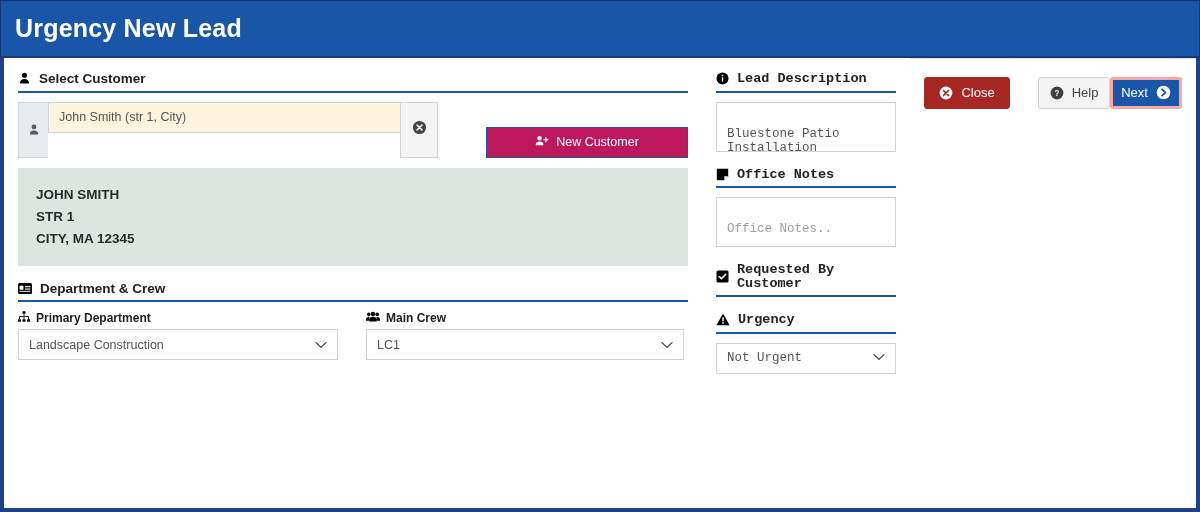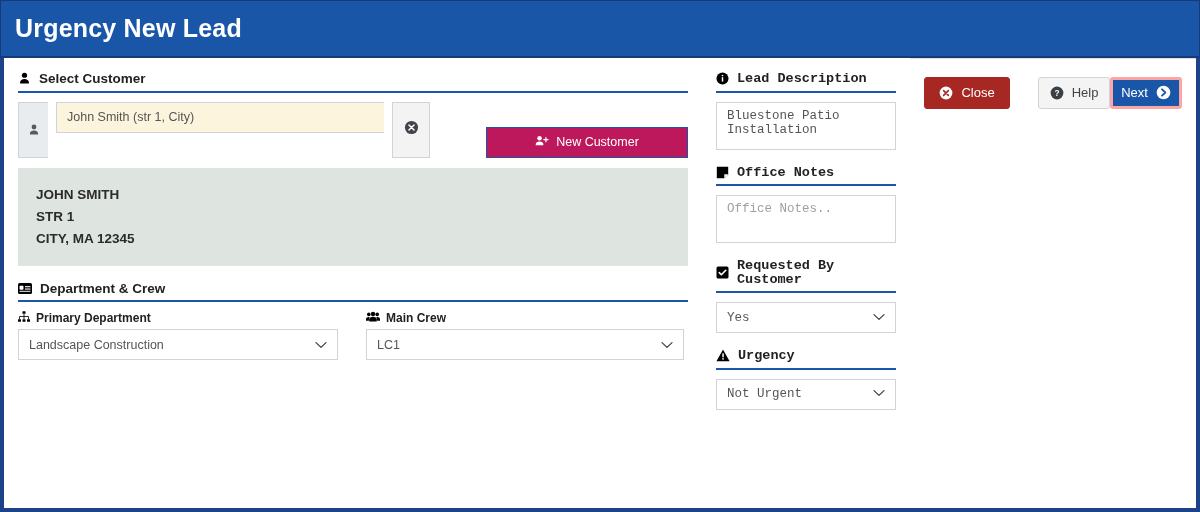--- a/index.html
+++ b/index.html
@@ -58,21 +58,21 @@
     border-bottom: 2px solid #1a56a8;
     margin-bottom: 9px;
   }
   .section-head .ico { display: flex; align-items: center; color: #000; }
   .section-title {
     font-size: 13.5px; font-weight: bold; color: #222;
     line-height: 1;
   }
 
   
-  .input-group { display: flex; align-items: stretch; gap: 8px; }
+  .input-group { display: flex; align-items: stretch; gap: 0; }
   .ig-prepend {
     width: 30px; min-height: 31px;
     background: #e9ecef;
     border: 1px solid #ced4da;
     border-right: none;
     display: flex; align-items: center; justify-content: center;
     color: #545b62;
   }
   .ig-input {
     flex: 1 1 auto;
@@ -147,21 +147,21 @@
     color: #444;
   }
 
   
   .rblock { margin-bottom: 16px; font-family: Liberation Mono, monospace; }
   .rblock:last-child { margin-bottom: 0; }
   .textarea {
     border: 1px solid #ced4da;
     background: #fff;
     height: 48px;
-    padding: 6px 10px;
+    padding: 24px 10px;
     font-size: 12.5px;
     color: #555;
     cursor: text;
     margin-top: 8px;
   }
   .textarea.placeholder { color: #a0a0a0; }
   .select.full { width: 100%; }
 
   
   .footer {
@@ -341,28 +341,20 @@
         <div class="rblock">
           <div class="section-head">
             <span class="ico">
               <svg width="13" height="13" viewBox="0 0 16 16">
                   <rect x="0.6" y="0.6" width="14.8" height="14.8" rx="2" fill="#000"></rect>
                   <path d="M4 8.2l2.6 2.6L12 5.2" stroke="#fff" stroke-width="1.9" fill="none" stroke-linecap="round" stroke-linejoin="round"></path>
                 </svg>
             </span>
             <span class="section-title">Requested By Customer</span>
           </div>
-          <div class="select full">
-            <span>Yes</span>
-            <span class="chev">
-              <svg width="12" height="8" viewBox="0 0 12 8" fill="none">
-                  <path d="M1 1.6L6 6.4l5-4.8" stroke="#444" stroke-width="1.3" stroke-linecap="round" stroke-linejoin="round"></path>
-                </svg>
-            </span>
-          </div>
         </div>
 
         <div class="rblock">
           <div class="section-head">
             <span class="ico">
               <svg width="14" height="13" viewBox="0 0 16 15">
                   <path d="M8 0.6L15.6 14H0.4z" fill="#000"></path>
                   <rect x="7.2" y="5" width="1.7" height="4.6" fill="#fff"></rect>
                   <rect x="7.2" y="10.6" width="1.7" height="1.7" fill="#fff"></rect>
                 </svg>

